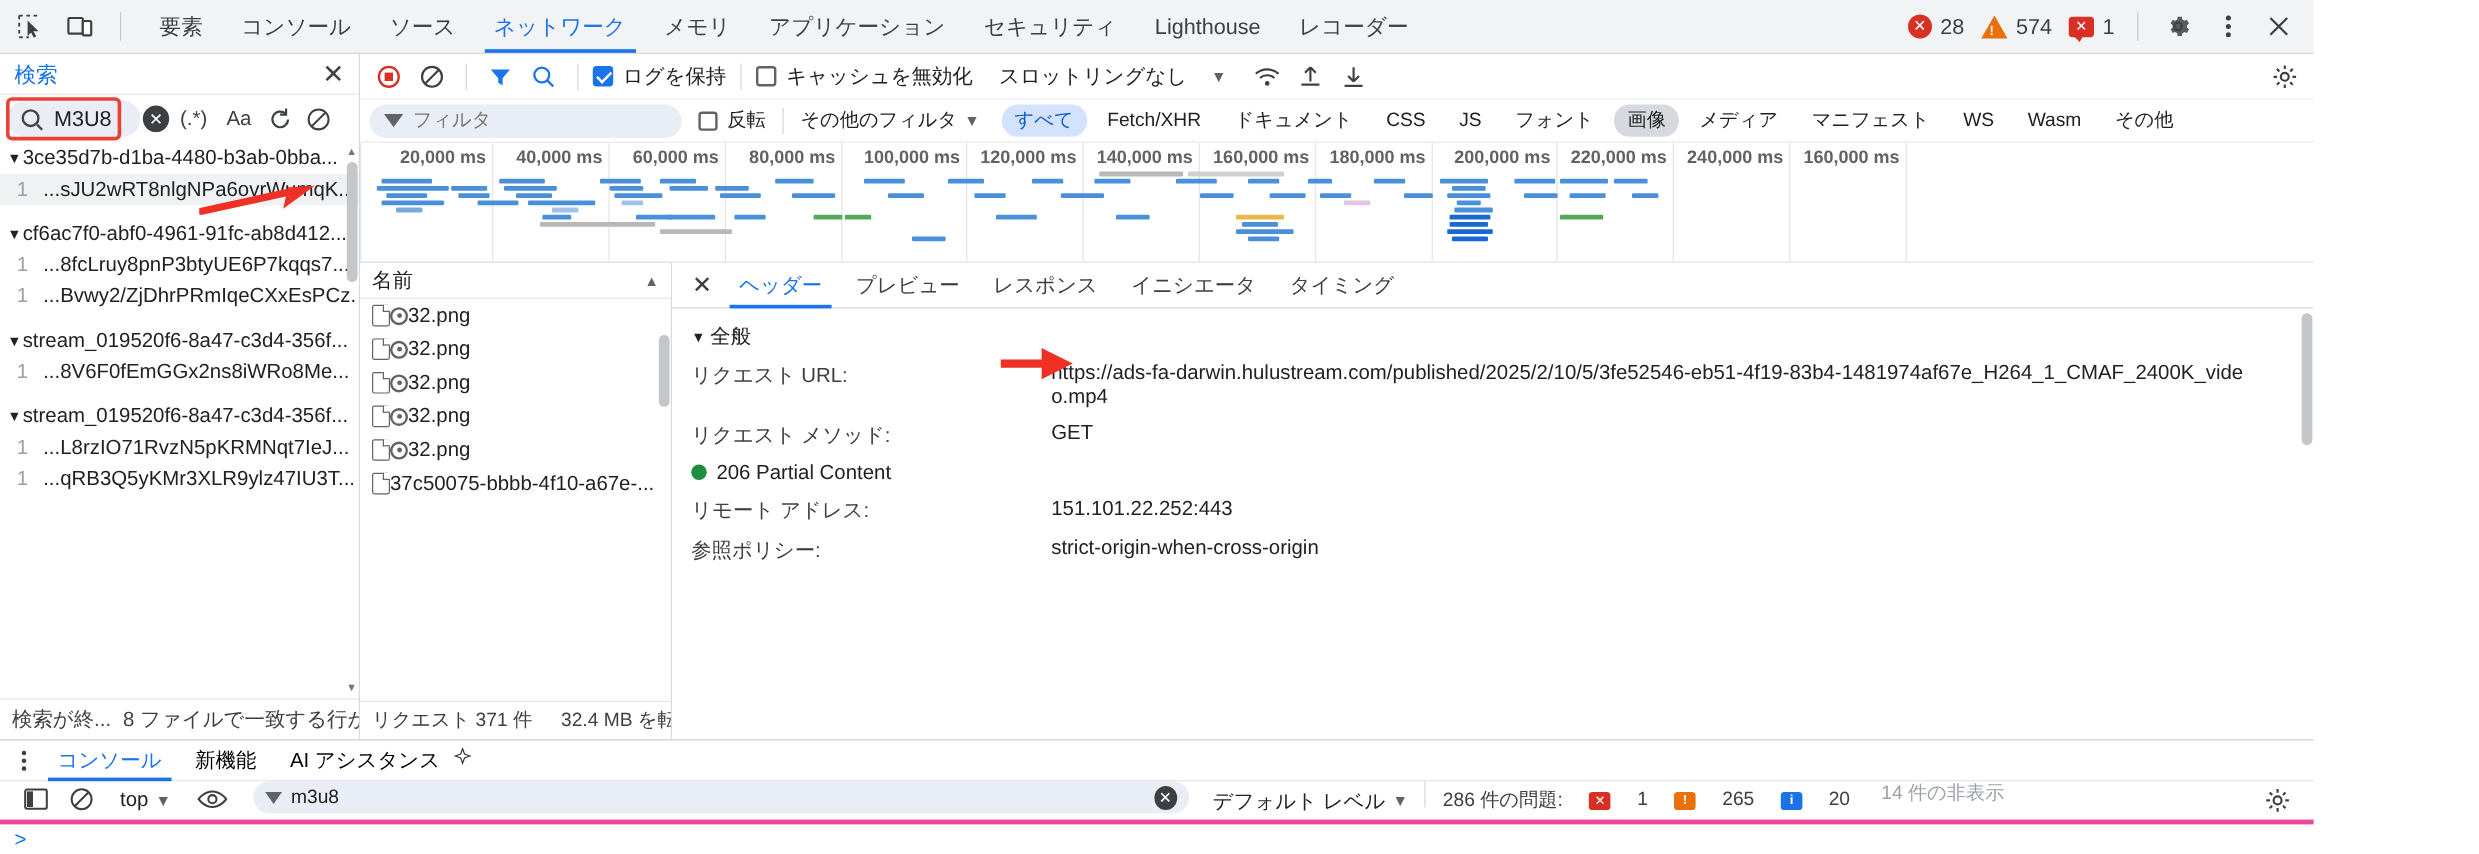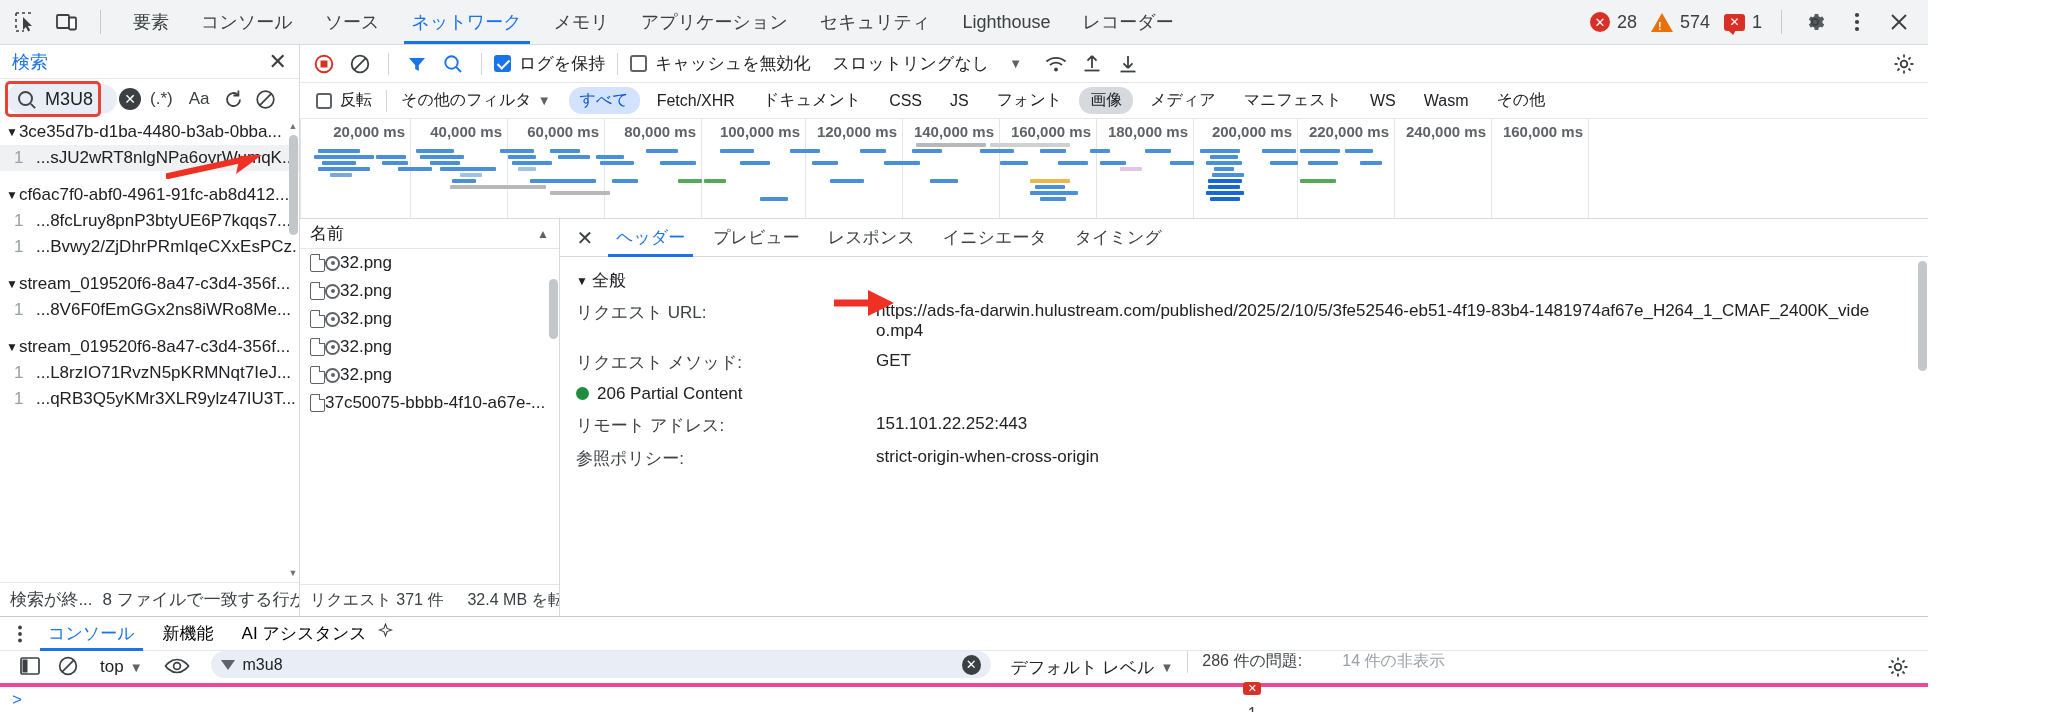--- a/index.html
+++ b/index.html
@@ -161,21 +161,21 @@
   .dr-tab { padding: 0 14px; height: 34px; display:flex;align-items:center;font-size:17px;color:#000000;cursor:pointer;position:relative;white-space:nowrap;}
   .dr-tab.active { color:#1a73e8; }
   .dr-tab.active::after { content:"";position:absolute;left:6px;right:6px;bottom:0;height:3px;background:#1a73e8;}
   .dr-toolbar { height: 36px; display:flex;padding: 0 14px; gap: 6px; border-bottom:4px solid #ec4899; flex:0 0 36px;}
   .dr-ctx { font-size:17px;color:#202124;cursor:pointer;display:flex;align-items:center;gap:6px;}
   .dr-filter { display:flex;align-items:center;gap:8px;background:#e9eef6;border-radius:16px;height:27px;padding:0 10px;flex:1;max-width:780px;min-width:120px;}
   .dr-filter .funnel2 { width:0;height:0;border-left:7px solid transparent;border-right:7px solid transparent;border-top:10px solid #5f6368;}
   .dr-filter input { border:0;background:transparent;outline:none;font-size:16px;width:100%;font-family:"Liberation Sans",sans-serif;color:#202124;}
   .dr-clear { width:20px;height:20px;border-radius:50%;background:#3c4043;color:#fff;display:flex;align-items:center;justify-content:center;font-size:13px;cursor:pointer;}
   .dr-level { font-size:17px;color:#202124;cursor:pointer;display:flex;align-items:center;gap:6px;white-space:nowrap;}
-  .dr-issues { font-size:16px;color:#3c4043;display:flex;align-items:center;gap:10px;white-space:nowrap;flex-direction:column;}
+  .dr-issues { font-size:16px;color:#3c4043;display:flex;align-items:center;gap:22px;white-space:nowrap;}
   .mini-sq { width:18px;height:15px;border-radius:3px;background:#d93025;color:#fff;display:flex;align-items:center;justify-content:center;font-size:11px;font-weight:bold;}
   .mini-sq.orange { background:#e8710a; }
   .mini-sq.blue { background:#1a73e8; }
   .dr-hidden { font-size:16px;color:#9aa0a6;white-space:nowrap;}
   .dr-prompt { flex:1; display:flex;align-items:center;padding: 0 12px; font-size:17px;color:#1a73e8;}
   .dr-right { margin-left:auto; display:flex;align-items:center;gap:6px;}
 </style>
 </head>
 <body>
 
@@ -414,20 +414,24 @@
           <div class="ic">
             <svg width="24" height="24" viewBox="0 0 24 24">
                 <circle cx="12" cy="12" r="3.3" stroke="#3c4043" stroke-width="1.8" fill="none"></circle>
                 <path d="M12 2.6v3M12 18.4v3M2.6 12h3M18.4 12h3M5.4 5.4l2.1 2.1M16.5 16.5l2.1 2.1M18.6 5.4l-2.1 2.1M7.5 16.5l-2.1 2.1" stroke="#3c4043" stroke-width="1.8"></path>
               </svg>
           </div>
         </div>
       </div>
 
       <div class="filterbar">
+        <div class="filtinput">
+          <span class="funnel"></span>
+          <input placeholder="フィルタ" style="">
+        </div>
         <label class="fb-chk" style="margin-left:8px">
           <span class="fb-box"></span>
           <span>反転</span>
         </label>
         <div class="vsep"></div>
         <span class="fb-drop">
           <span>その他のフィルタ</span>
           <span class="caret">▼</span>
         </span>
         <div style="width:6px"></div>
@@ -723,21 +727,21 @@
       <div class="vsep"></div>
       <span class="dr-issues">
         <span>286 件の問題:</span>
         <span class="mini-sq">✕</span>
         <span>1</span>
         <span class="mini-sq orange">!</span>
         <span>265</span>
         <span class="mini-sq blue">i</span>
         <span>20</span>
       </span>
-      <span class="dr-hidden" style="margin-left:34px">14 件の非表示</span>
+      <span class="dr-hidden" style="margin-left:20px">14 件の非表示</span>
       <div class="dr-right">
         <div class="ic">
           <svg width="24" height="24" viewBox="0 0 24 24">
               <circle cx="12" cy="12" r="3.3" stroke="#3c4043" stroke-width="1.8" fill="none"></circle>
               <path d="M12 2.6v3M12 18.4v3M2.6 12h3M18.4 12h3M5.4 5.4l2.1 2.1M16.5 16.5l2.1 2.1M18.6 5.4l-2.1 2.1M7.5 16.5l-2.1 2.1" stroke="#3c4043" stroke-width="1.8"></path>
             </svg>
         </div>
       </div>
     </div>
     <div class="dr-prompt">

